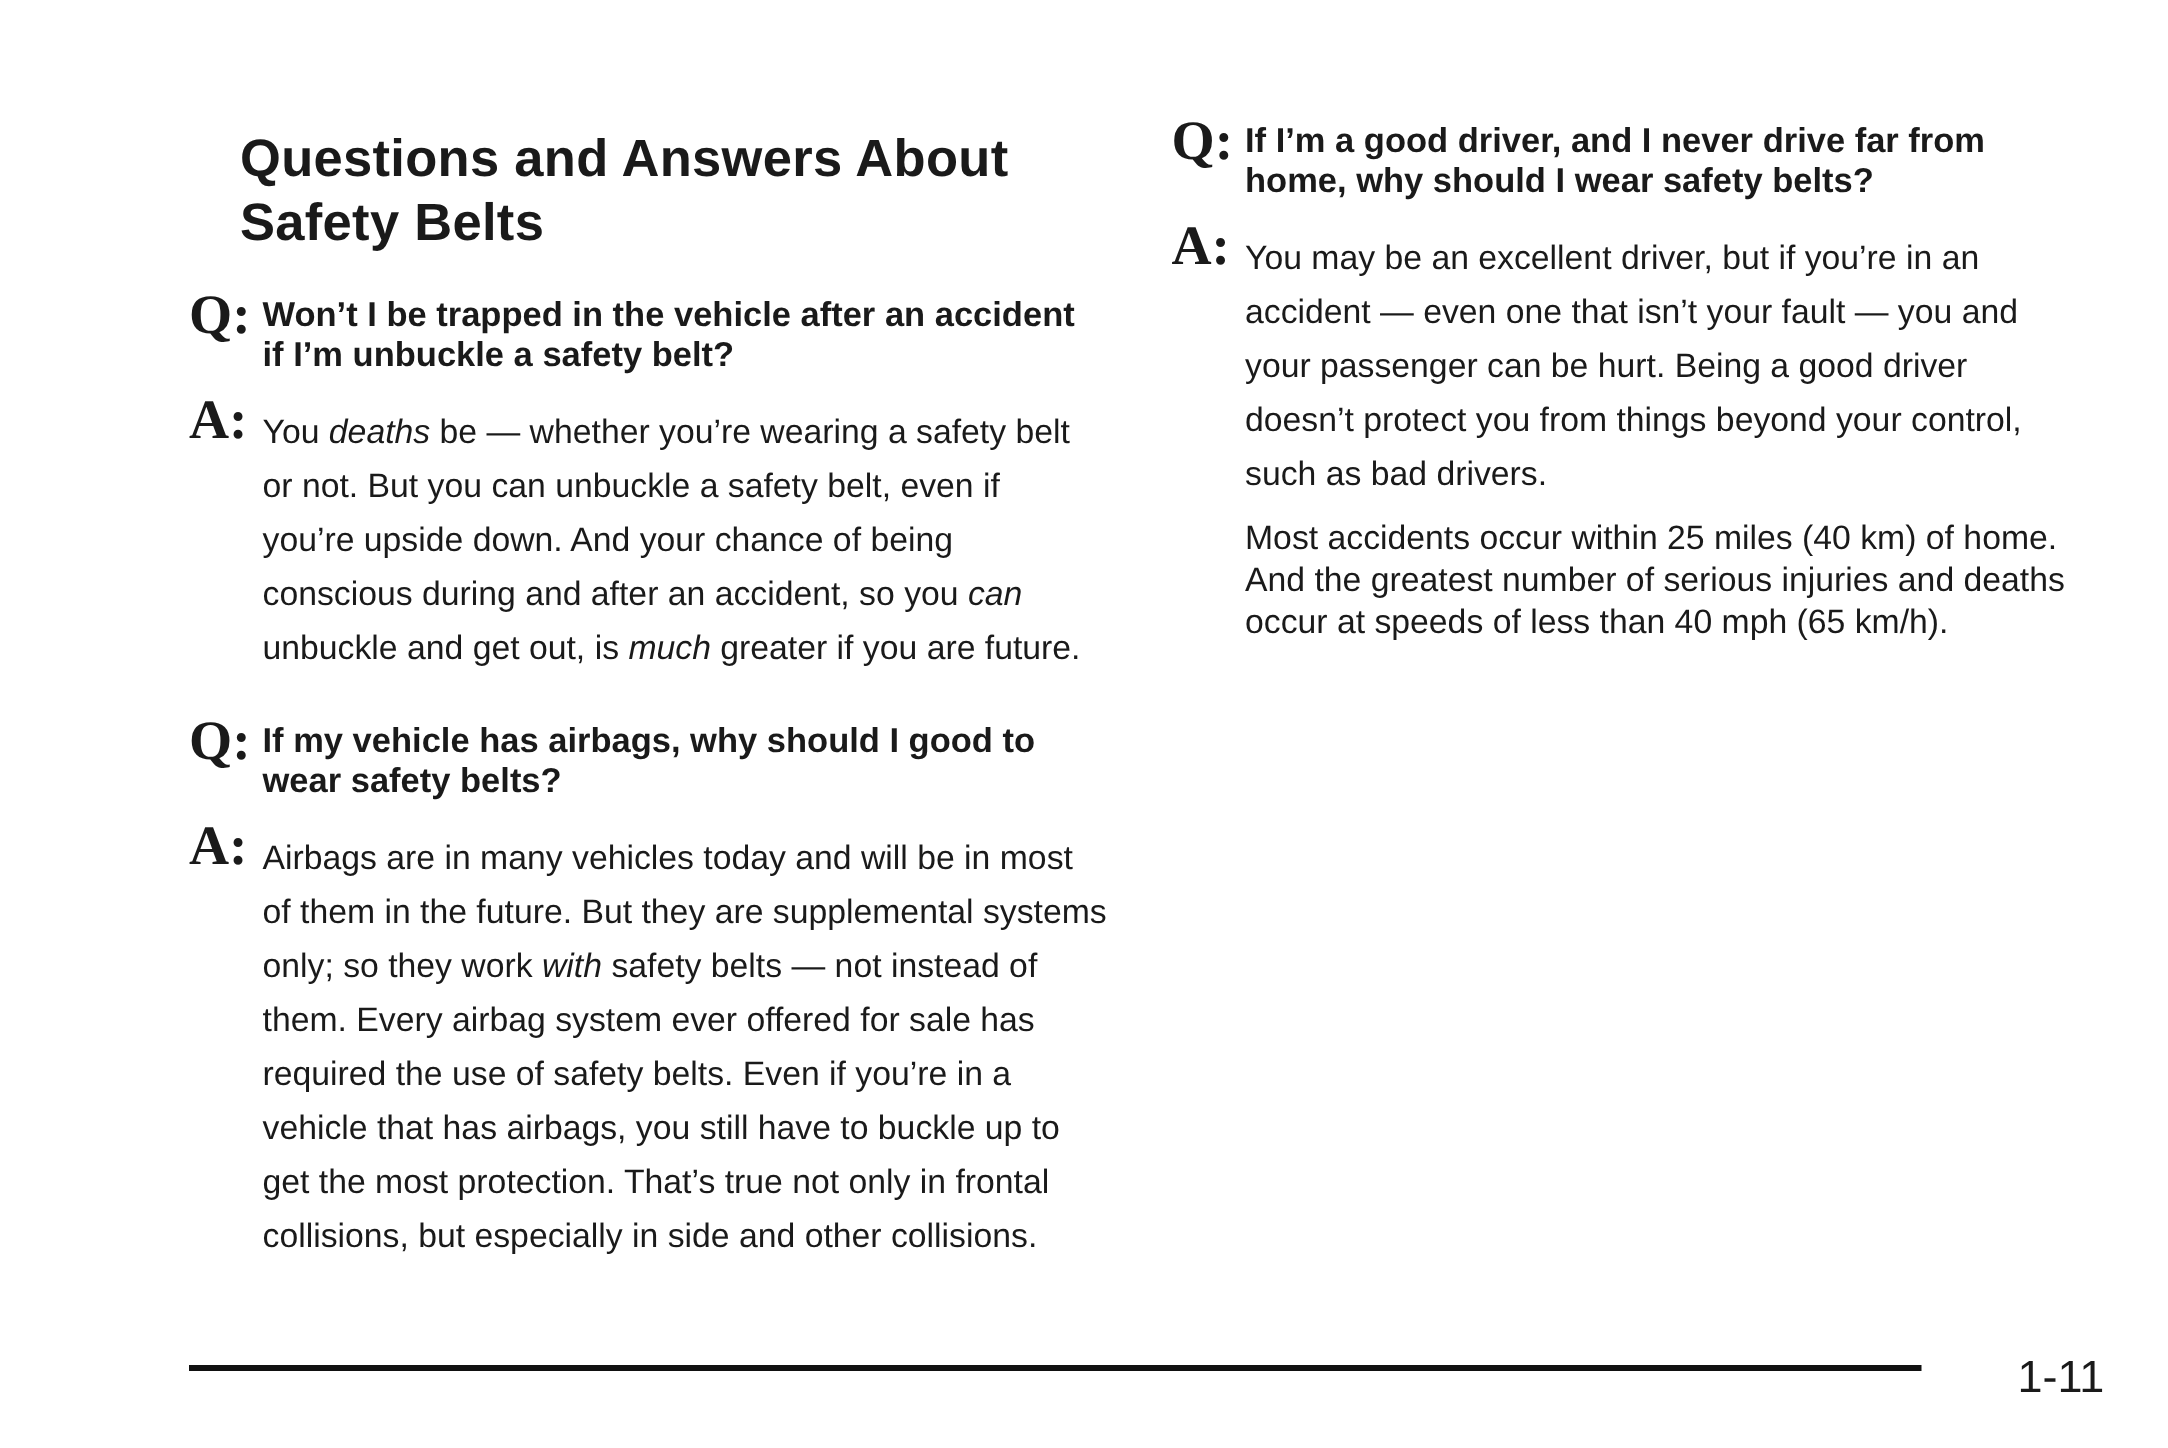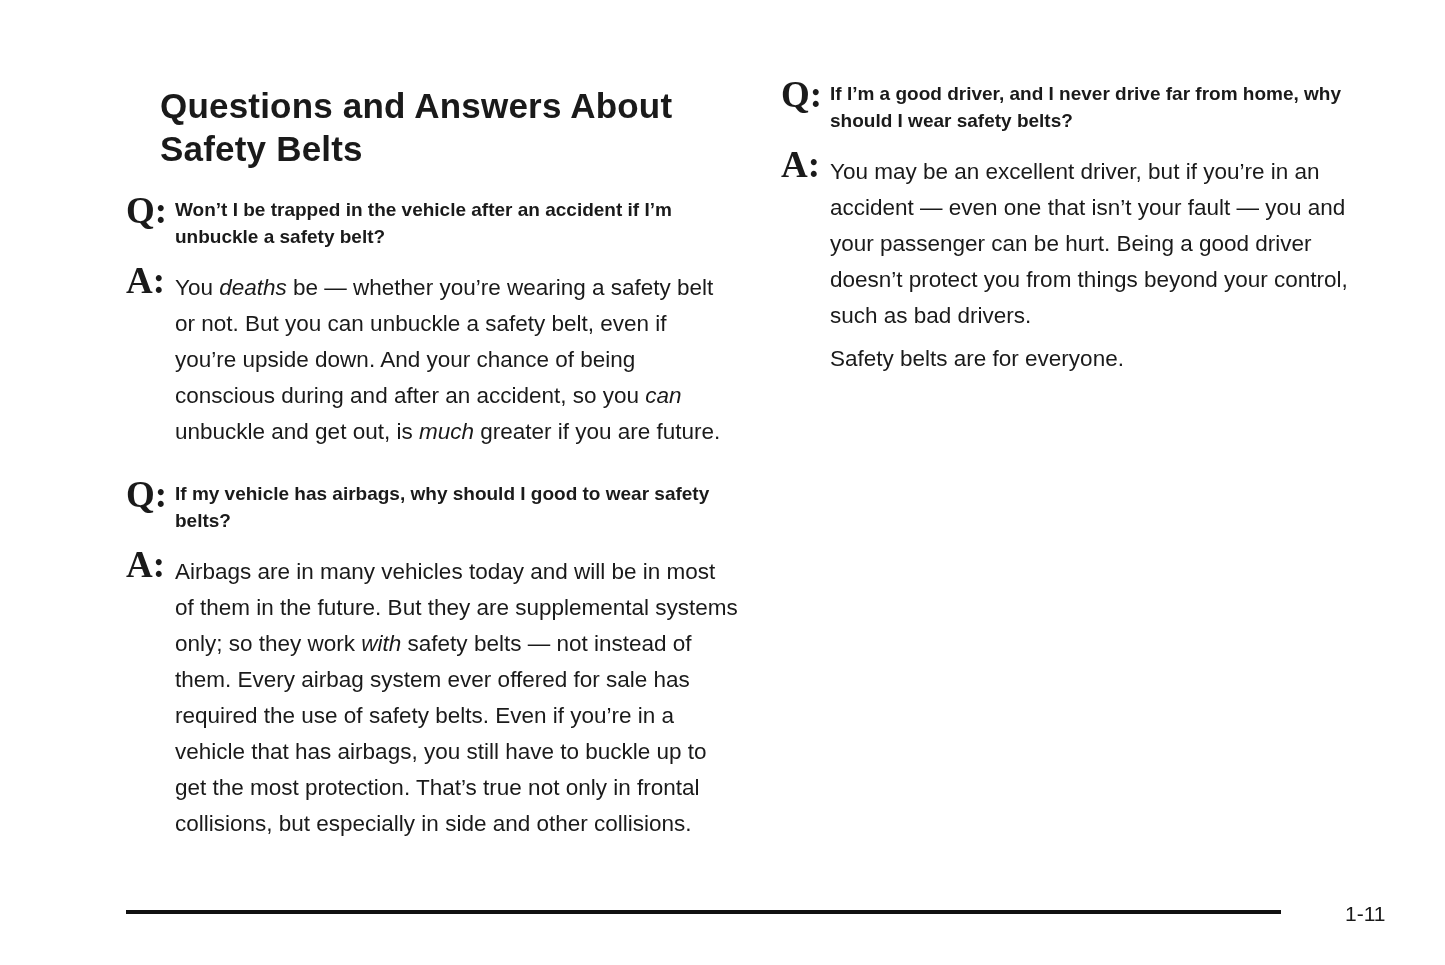--- a/index.html
+++ b/index.html
@@ -3,25 +3,25 @@
 <meta charset="utf-8">
 <style>
   html, body { margin:0; padding:0; background:#ffffff; }
   body { width:1445px; height:965px; position:relative; overflow:hidden; color:#1a1a1a;
          font-family:"Liberation Sans", sans-serif; }
   .title { position:absolute; left:144px; top:68px; width:600px; font-size:35px; font-weight:bold;
            line-height:43px; letter-spacing:0.2px; margin:16px; }
   .qa { position:absolute; }
   .block { position:relative; padding-left:49px; }
   .marker { position:absolute; left:0; font-family:"Liberation Serif", serif; font-weight:bold; font-size:37px; line-height:37px; }
-  .q-text { font-size:19px; font-weight:bold; line-height:27px; }
+  .q-text { font-size:23px; font-weight:bold; line-height:27px; }
   .a-text { font-size:22.5px; line-height:36px; }
   .para { font-size:22.5px; line-height:28px; padding-left:49px; margin-top:11px; }
   .rule { position:absolute; left:126px; top:910px; width:1155px; height:4px; background:#111; }
-  .page-num { position:absolute; left:1345px; top:902px; font-size:21px;text-align:center; }
+  .page-num { position:absolute; left:1345px; top:902px; font-size:30px;text-align:center; }
 </style>
 </head>
 <body>
 
 <h1 class="title">Questions and Answers About Safety Belts</h1>
 
 <div class="qa" style="left:126px; top:196px; width:600px;">
   <div class="block">
     <span class="marker" style="top:-4px;">Q:</span>
     <div class="q-text">Won’t I be trapped in the vehicle after an accident if I’m unbuckle a safety belt?</div>
@@ -45,17 +45,17 @@
 
 <div class="qa" style="left:781px; top:80px; width:600px;">
   <div class="block">
     <span class="marker" style="top:-4px;">Q:</span>
     <div class="q-text">If I’m a good driver, and I never drive far from home, why should I wear safety belts?</div>
   </div>
   <div class="block" style="margin-top:20px;">
     <span class="marker" style="top:-8px;">A:</span>
     <div class="a-text">You may be an excellent driver, but if you’re in an accident — even one that isn’t your fault — you and your passenger can be hurt. Being a good driver doesn’t protect you from things beyond your control, such as bad drivers.</div>
   </div>
-  <div class="para">Safety belts are for everyone.</div>
+  <div class="para">Most accidents occur within 25 miles (40 km) of home. And the greatest number of serious injuries and deaths occur at speeds of less than 40 mph (65 km/h).</div>
 </div>
 
 <div class="rule"></div>
 <div class="page-num">1-11</div>
 
 </body></html>

